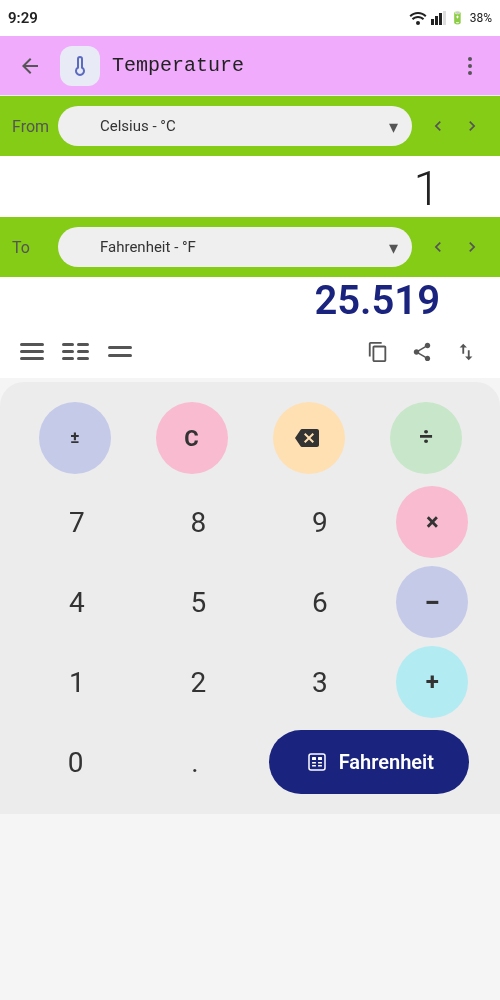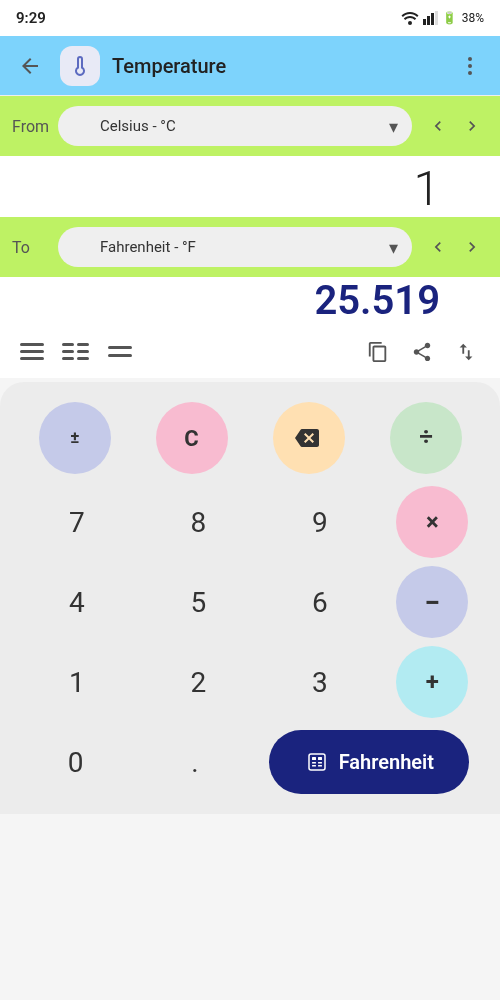--- a/index.html
+++ b/index.html
@@ -13,47 +13,48 @@
     }
 
     
     .status-bar {
       width: 100%;
       height: 36px;
       background: #fff;
       display: flex;
       align-items: center;
       justify-content: space-between;
-      padding: 0 16px;
+      padding: 0 8px;
     }
     .status-time {
       font-size: 15px;
       font-weight: 600;
       color: #222;
     }
     .status-icons {
       display: flex;
       align-items: center;
       gap: 4px;
     }
     .status-icons span {
       font-size: 12px;
       color: #222;
     }
 
     
     .app-bar {
       width: 100%;
       height: 60px;
-      background: #7dd3fc;
+      background: #f0abfc;
       display: flex;
       align-items: center;
       padding: 0 12px;
       gap: 12px;
       border-bottom: 1px solid #eee;
+      font-family: Liberation Mono, monospace;
     }
     .app-bar-back {
       width: 36px;
       height: 36px;
       display: flex;
       align-items: center;
       justify-content: center;
       cursor: pointer;
       border-radius: 50%;
     }
@@ -87,21 +88,21 @@
       background: #fff;
       padding: 0;
     }
 
     
     .unit-row {
       display: flex;
       align-items: center;
       padding: 10px 12px;
       gap: 10px;
-      background: #bef264;
+      background: #84cc16;
     }
     .unit-label {
       font-size: 16px;
       color: #555;
       width: 36px;
       flex-shrink: 0;
     }
     .unit-selector {
       flex: 1;
       background: #efefef;

